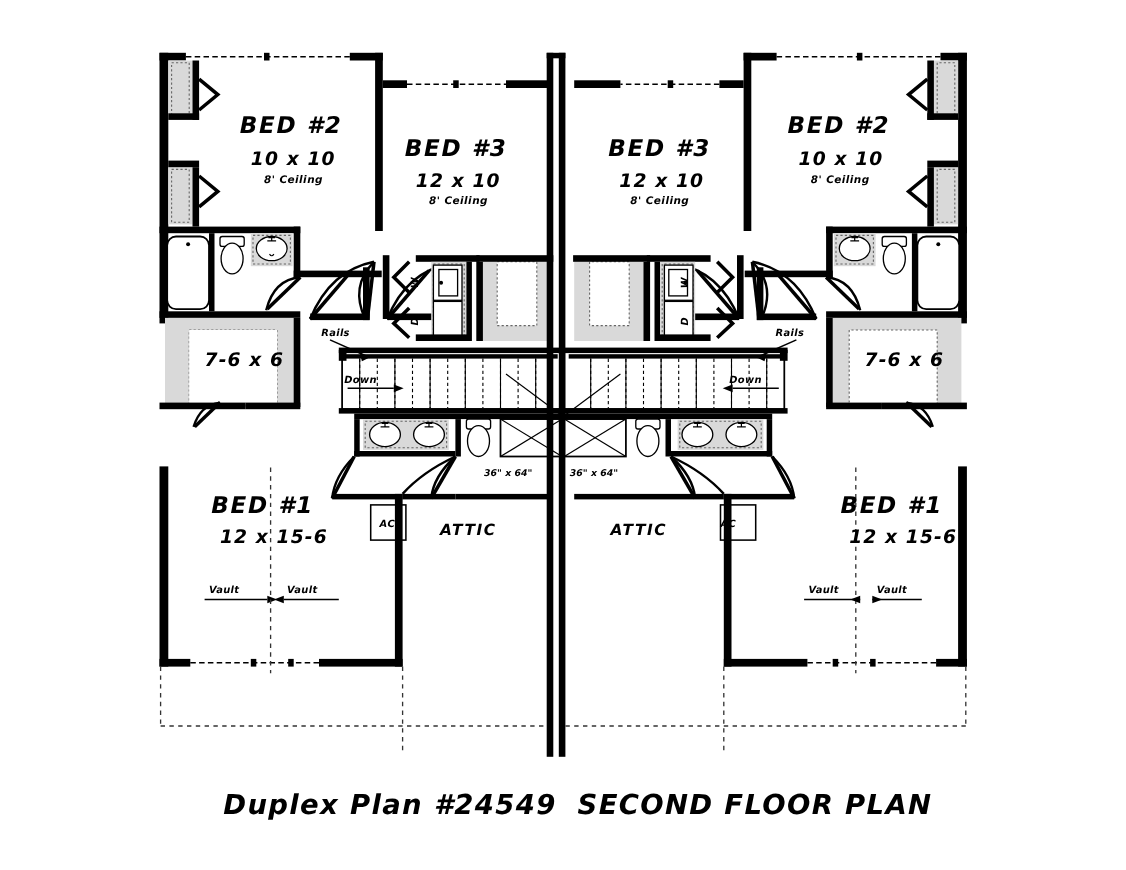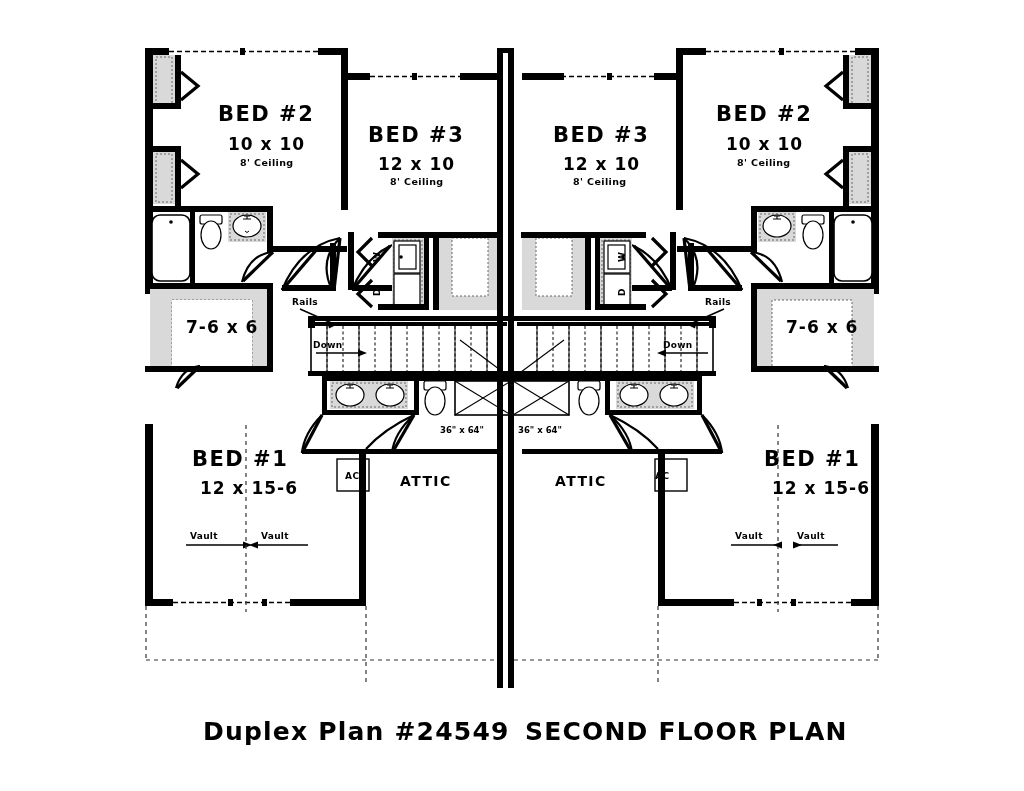--- a/index.html
+++ b/index.html
@@ -1,17 +1,17 @@
 <!DOCTYPE html>
 <html><head>
 <meta charset="utf-8">
 <style>
   html,body{margin:0;padding:0;background:#ffffff;}
   body{width:1024px;height:791px;font-family:"DejaVu Sans",sans-serif;overflow:hidden;}
-  #stage{position:relative;width:1024px;height:791px;background:#f0abfc;}
+  #stage{position:relative;width:1024px;height:791px;background:#f0abfc;font-style:italic;}
   svg{display:block;}
   .ttl{font-family:"DejaVu Sans",sans-serif;font-weight:700;fill:#000;}
   .roomname{font-size:21px;font-weight:700;letter-spacing:1.5px;}
   .roomdim{font-size:17px;font-weight:700;letter-spacing:1px;}
   .roomceil{font-size:9.5px;font-weight:700;letter-spacing:.4px;}
   .smalltxt{font-size:9px;font-weight:700;letter-spacing:.3px;}
   .tinytxt{font-size:8.5px;font-weight:700;}
   .atticlbl{font-size:14px;font-weight:700;letter-spacing:1.4px;}
   .aclbl{font-size:9px;font-weight:700;letter-spacing:.5px;}
   .plantitle{font-size:25px;font-weight:700;letter-spacing:1.2px;}

